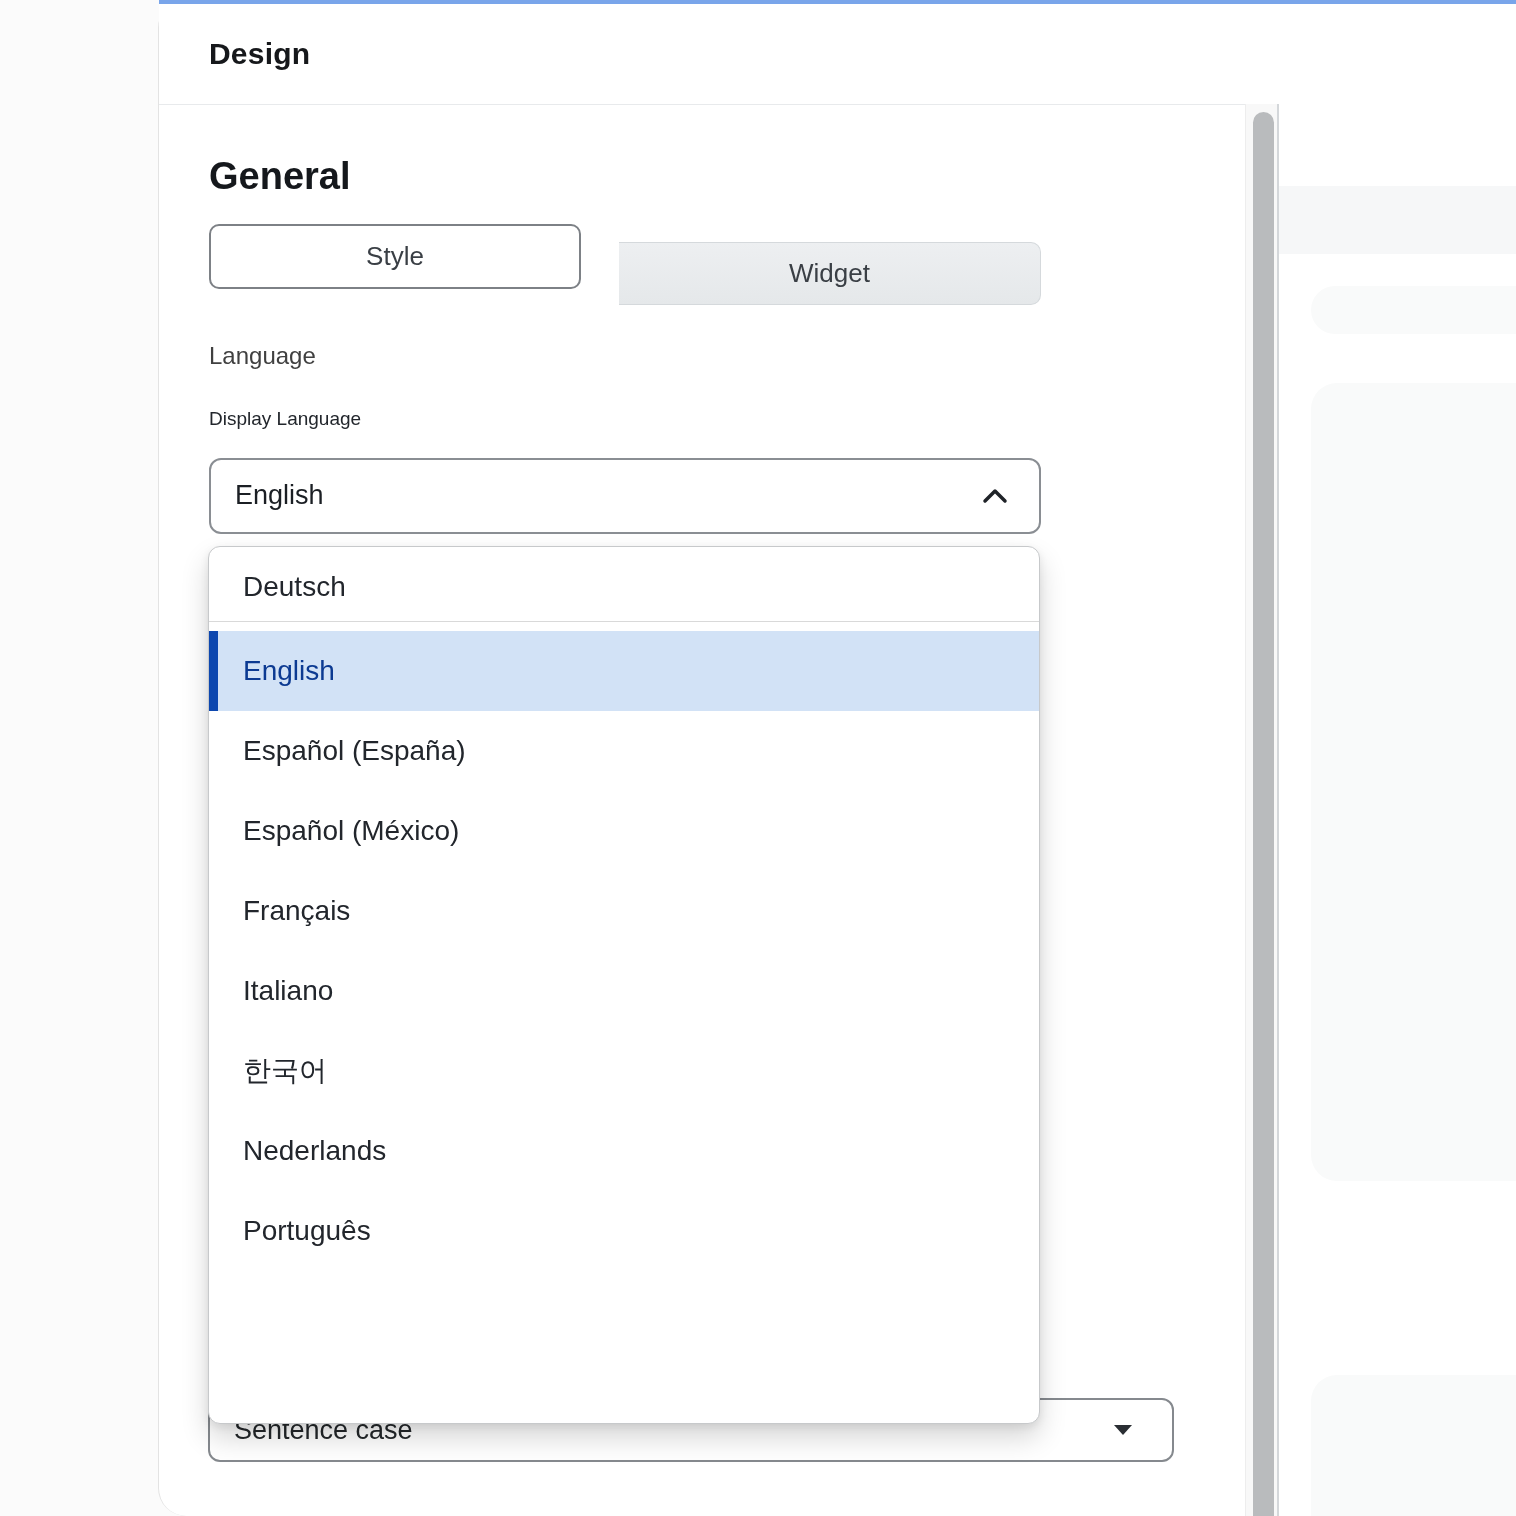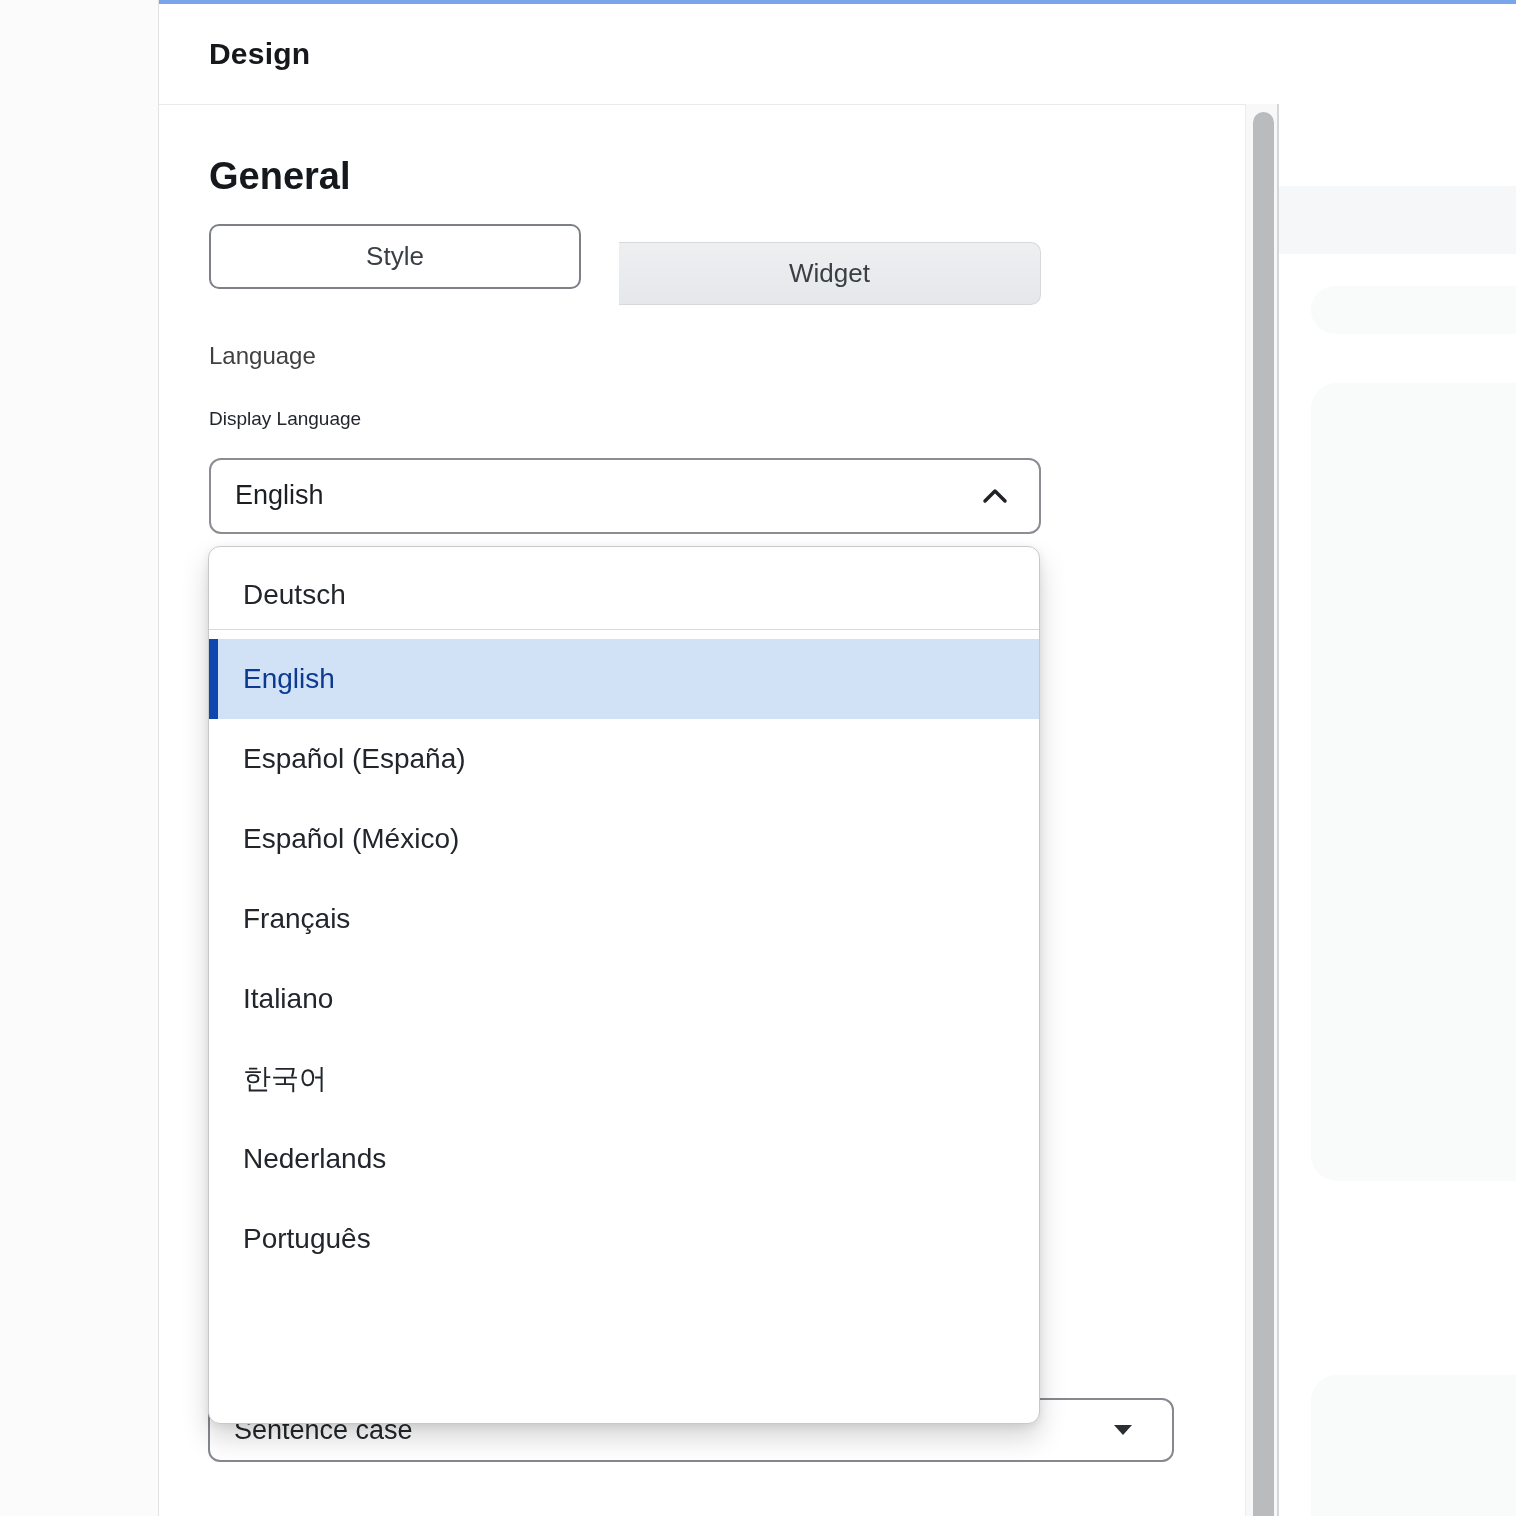--- a/index.html
+++ b/index.html
@@ -1,20 +1,20 @@
 <!DOCTYPE html>
 <html><head>
 <meta charset="utf-8">
 <style>
   html,body{margin:0;padding:0;}
   body{font-family:"Liberation Sans","DejaVu Sans",sans-serif;background:#fbfbfb;}
   #app{position:relative;width:1516px;height:1516px;overflow:hidden;background:#fbfbfb;}
 
   
-  .panel{position:absolute;left:158px;top:0;width:1358px;height:1516px;background:#ffffff;border-left:1px solid #e3e3e3;}
+  .panel{position:absolute;left:158px;top:0;width:1358px;height:1516px;background:#ffffff;border-left:1px solid #e3e3e3;border-radius:28px;}
   .accent-bar{position:absolute;left:0;top:0;width:100%;height:4px;}
   .header{position:absolute;left:0;top:4px;width:100%;height:100px;border-bottom:1px solid #e8eaec;background:#fff;}
   .header-title{position:absolute;left:50px;top:33px;font-size:30px;font-weight:700;color:#16181b;letter-spacing:.2px;}
 
   
   .section-title{position:absolute;left:50px;top:155px;font-size:38px;font-weight:700;color:#15181c;text-align:right;}
 
   .tabs{position:absolute;left:50px;top:224px;width:832px;height:65px;}
   .tab-widget{position:absolute;left:410px;top:18px;width:422px;height:63px;background:linear-gradient(#edeff1,#e5e8ea);
     border:1px solid #d5d9dc;border-left:none;border-radius:0 10px 10px 0;box-sizing:border-box;}
@@ -23,21 +23,21 @@
 
   .group-label{position:absolute;left:50px;top:342px;font-size:24px;color:#404040;}
   .field-label{position:absolute;left:50px;top:408px;font-size:19px;color:#22262c;}
 
   .lang-select{position:absolute;left:50px;top:458px;width:832px;height:76px;background:#fff;border:2px solid #8a8e93;border-radius:12px;box-sizing:border-box;}
   .lang-select .value{position:absolute;left:24px;top:50%;transform:translateY(-52%);font-size:27px;color:#1b1f24;}
   .lang-select svg{position:absolute;right:30px;top:50%;transform:translateY(-50%);}
 
   
   .dropdown{position:absolute;left:208px;top:546px;width:832px;height:878px;background:#fff;border:1px solid #c7c9cb;border-radius:12px;
-    box-sizing:border-box;overflow:hidden;z-index:10;box-shadow:0 14px 28px rgba(0,0,0,.16),0 3px 8px rgba(0,0,0,.08);padding-top:20px;}
+    box-sizing:border-box;overflow:hidden;z-index:10;box-shadow:0 14px 28px rgba(0,0,0,.16),0 3px 8px rgba(0,0,0,.08);padding-top:12px;}
   .opt{height:80px;line-height:80px;padding-left:34px;font-size:28px;color:#22262c;white-space:nowrap;}
   .opt.first{height:62px;line-height:56px;border-bottom:1px solid #d9d9d9;}
   .opt-spacer{height:9px;}
   .opt.selected{background:#d2e2f6;border-left:9px solid #0d47af;padding-left:25px;color:#0c3a92;}
 
   
   .case-select{position:absolute;left:208px;top:1398px;width:966px;height:64px;background:#fff;border:2px solid #85898e;border-radius:12px;
     box-sizing:border-box;z-index:5;}
   .case-select .value{position:absolute;left:24px;top:50%;transform:translateY(-50%);font-size:27px;color:#23272a;}
   .case-caret{position:absolute;right:40px;top:50%;transform:translateY(-50%);width:0;height:0;

